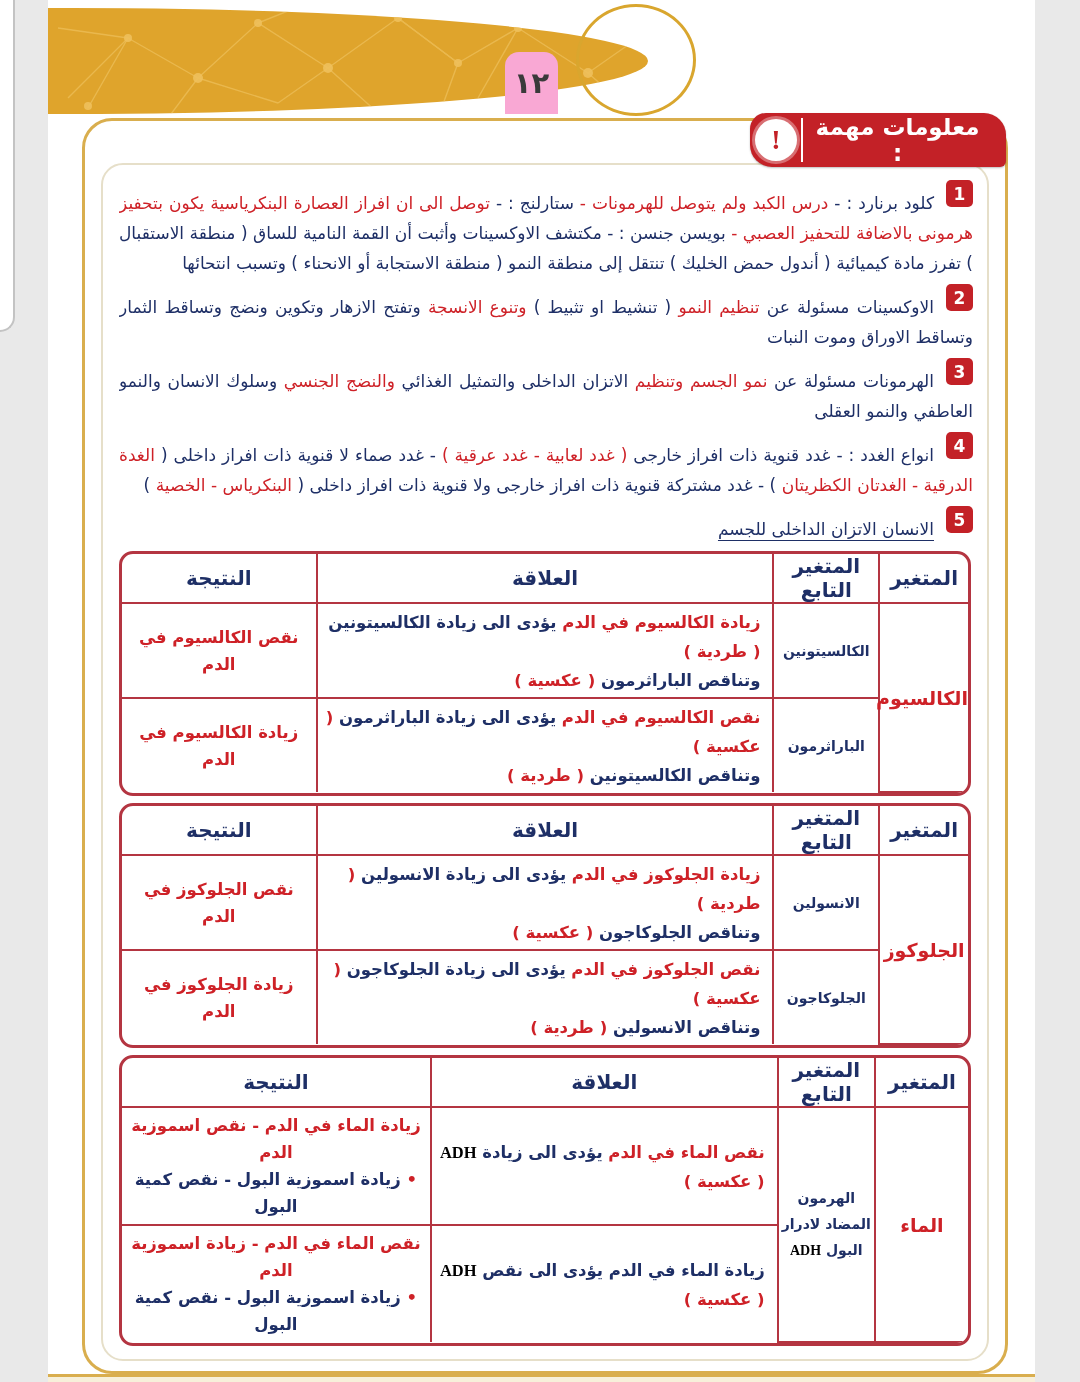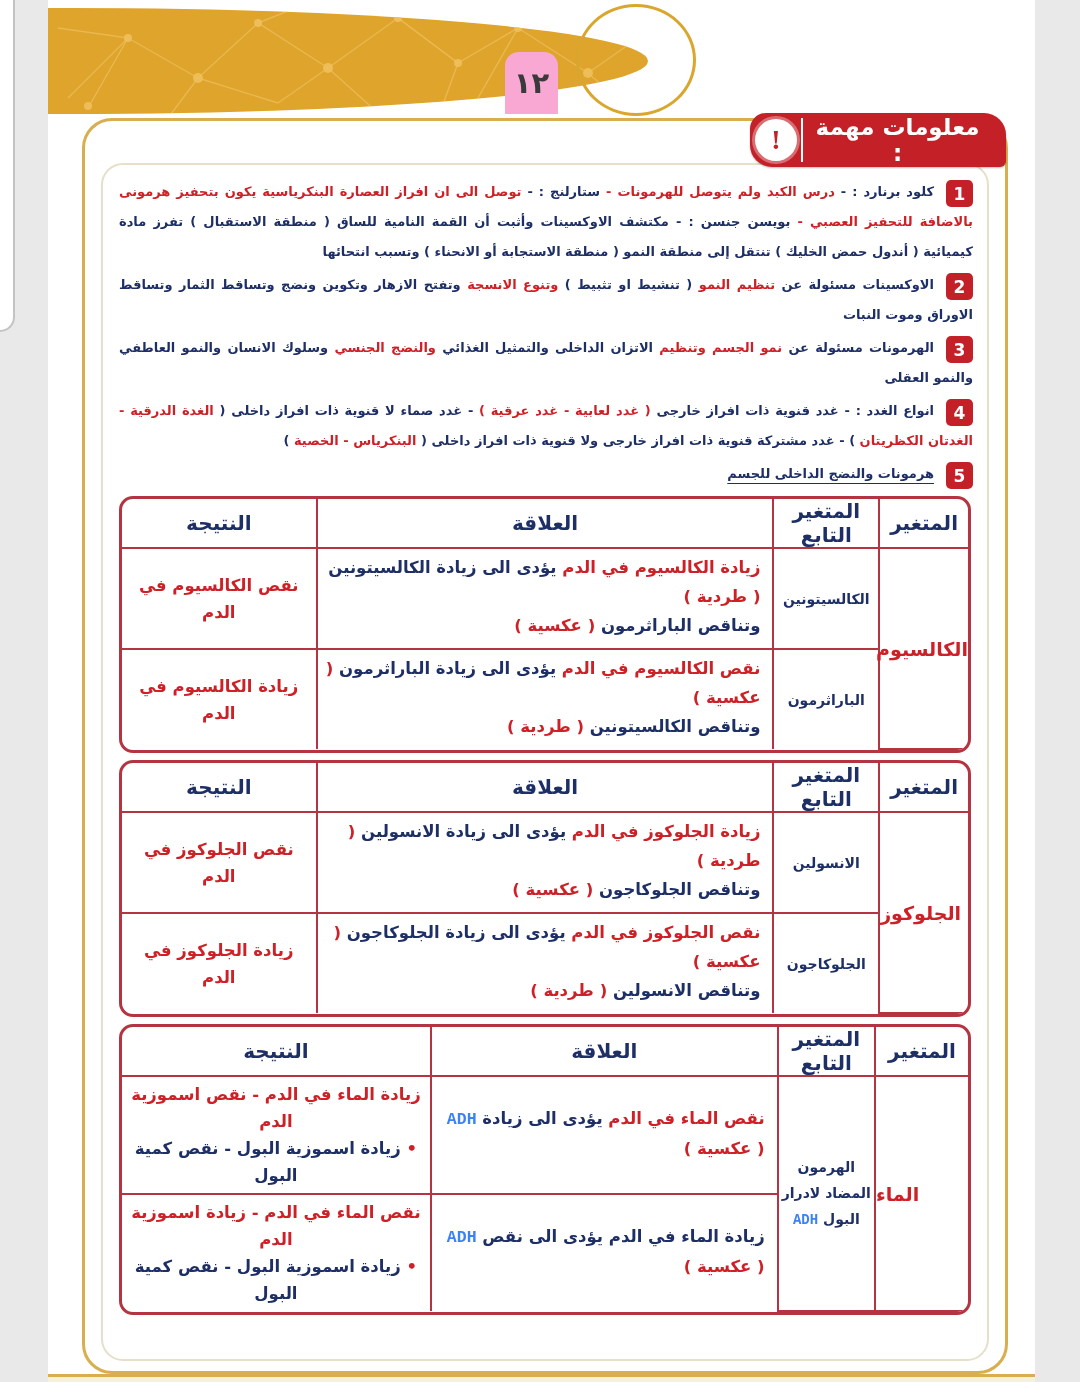--- a/index.html
+++ b/index.html
@@ -49,39 +49,39 @@
       radial-gradient(closest-side at 48% 72%, rgba(233,196,200,.26), rgba(233,196,200,0) 88%),
       radial-gradient(closest-side at 12% 86%, rgba(150,190,215,.14), rgba(150,190,215,0) 90%); }
   .panel > * { position:relative; z-index:1; }
 
   
   .notes { padding:2px 2px 0 4px; }
   .note { margin-bottom:3px; overflow:hidden; }
   .chip { float:right; width:27px; height:27px; margin:3px 0 0 12px; background:#c32127; color:#fff;
     border-radius:5px; display:flex; align-items:center; justify-content:center;
     font-size:17px; font-weight:bold; }
-  .note-text { font-size:13px; font-weight:bold; line-height:30px; text-align:justify; color:#1e2f66; }
+  .note-text { font-size:17px; font-weight:normal; line-height:30px; text-align:justify; color:#1e2f66;margin-top:11px; }
   .note-text.u-line .seg-b { text-decoration:underline; text-underline-offset:5px; }
   .seg-b { color:#1e2f66; }
   .seg-r { color:#ce2127; }
-  .seg-o { color:#3b82f6; font-family:Liberation Mono, monospace; }
+  .seg-o { color:#000000; font-family:Liberation Serif, serif; }
 
   
   .tbl { border:3px solid #b43541; border-radius:14px; overflow:hidden; margin:7px 4px 6px 4px;
     background:rgba(255,255,255,.35); }
   .tbl table { width:100%; border-collapse:collapse; table-layout:fixed; }
   .tbl th, .tbl td { border:2px solid #b43541; vertical-align:middle; }
   .tbl tr > *:first-child { border-right:none; }
   .tbl tr > *:last-child { border-left:none; }
   .tbl tr:first-child > * { border-top:none;margin-top:23px; }
   .tbl tr:last-child > * { border-bottom:none; }
   .tbl th { height:40px; font-size:20px; font-weight:bold; color:#1e2f66; text-align:center; }
-  .cell-var { text-align:left; font-size:19px; font-weight:bold; color:#ce2127;margin-left:36px; }
+  .cell-var { text-align:center; font-size:19px; font-weight:bold; color:#ce2127;margin-left:36px; }
   .cell-dep { text-align:center; font-size:14px; font-weight:bold; color:#1e2f66; line-height:26px;border-radius:6px; }
-  .cell-rel { text-align:right; font-size:16.5px; font-weight:bold; line-height:29px; padding:4px 12px 8px 8px; }
+  .cell-rel { text-align:right; font-size:16.5px; font-weight:bold; line-height:29px; padding:4px 12px 2px 8px; }
   .cell-res { text-align:center; font-size:16.5px; font-weight:bold; line-height:27px; padding:4px 6px; }
   .t12 .col-var{width:10.5%} .t12 .col-dep{width:12.5%} .t12 .col-rel{width:54%} .t12 .col-res{width:23%}
   .t3  .col-var{width:11%}  .t3  .col-dep{width:11.5%} .t3  .col-rel{width:41%} .t3  .col-res{width:36.5%}
   .t12 tr.body { height:64px; }
   .t3 tr.body { height:68px; }
 
   
   .bottom-line { position:absolute; left:0; right:0; bottom:5px; height:3px; background:#d9ae4e; }
   .bottom-cream { position:absolute; left:0; right:0; bottom:0; height:5px; background:#f7f0da; }
 </style>
@@ -141,21 +141,21 @@
         <div class="note">
           <span class="chip">3</span>
           <div class="note-text"><span class="seg-b">الهرمونات مسئولة عن </span><span class="seg-r">نمو الجسم وتنظيم </span><span class="seg-b">الاتزان الداخلى والتمثيل الغذائي </span><span class="seg-r">والنضج الجنسي </span><span class="seg-b">وسلوك الانسان والنمو العاطفي والنمو العقلى</span></div>
         </div>
         <div class="note">
           <span class="chip">4</span>
           <div class="note-text"><span class="seg-b">انواع الغدد : - غدد قنوية ذات افراز خارجى </span><span class="seg-r">( غدد لعابية - غدد عرقية ) </span><span class="seg-b">- غدد صماء لا قنوية ذات افراز داخلى ( </span><span class="seg-r">الغدة الدرقية - الغدتان الكظريتان </span><span class="seg-b">) - غدد مشتركة قنوية ذات افراز خارجى ولا قنوية ذات افراز داخلى ( </span><span class="seg-r">البنكرياس - الخصية </span><span class="seg-b">)</span></div>
         </div>
         <div class="note">
           <span class="chip">5</span>
-          <div class="note-text u-line"><span class="seg-b">هرمونات والنضج الداخلى للجسم</span></div>
+          <div class="note-text u-line"><span class="seg-b">الانسان الاتزان الداخلى للجسم</span></div>
         </div>
       </div>
 
       <div class="tbl t12">
         <table>
           <colgroup>
               <col class="col-var">
               <col class="col-dep">
               <col class="col-rel">
               <col class="col-res">

